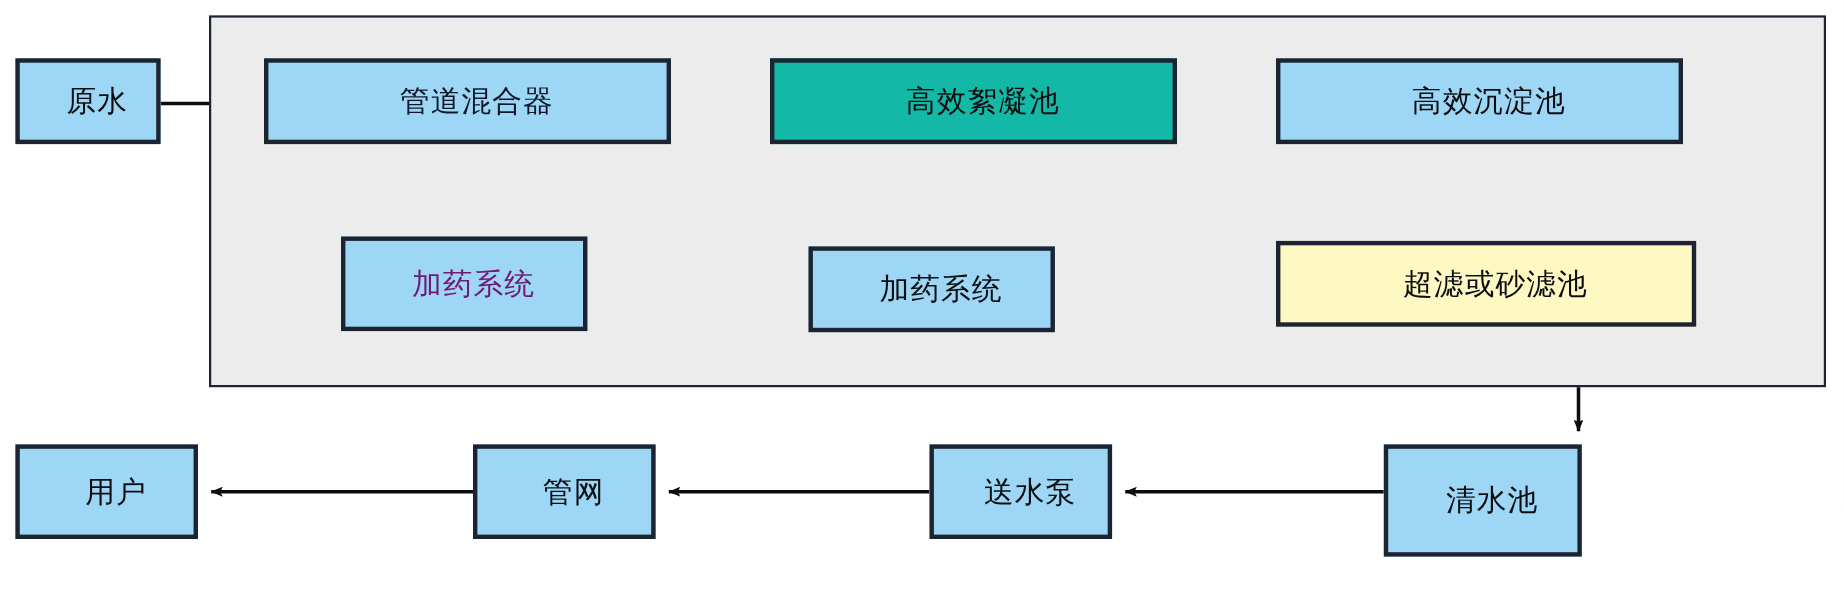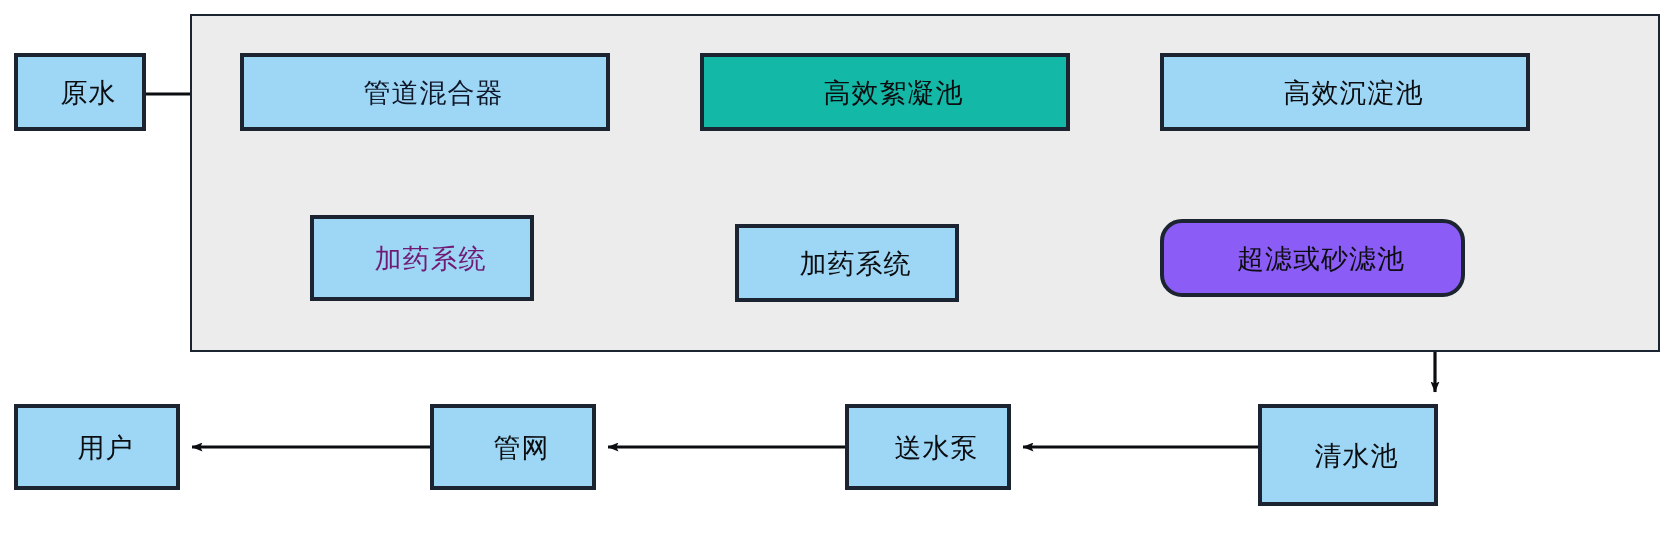--- a/index.html
+++ b/index.html
@@ -101,21 +101,21 @@
       </div>
       <div class="node-box" style="left: 1160px; top: 53px; width: 370px; height: 78px; background: rgb(158, 215, 245); border-color: rgb(27, 36, 48);">
         <span class="node-label" style="color: rgb(11, 13, 16);">高效沉淀池</span>
       </div>
       <div class="node-box" style="left: 310px; top: 215px; width: 224px; height: 86px; background: rgb(158, 215, 245); border-color: rgb(27, 36, 48);">
         <span class="node-label" style="color: #701a75;">加药系统</span>
       </div>
       <div class="node-box" style="left: 735px; top: 224px; width: 224px; height: 78px; background: rgb(158, 215, 245); border-color: rgb(27, 36, 48);">
         <span class="node-label" style="color: rgb(11, 13, 16);">加药系统</span>
       </div>
-      <div class="node-box" style="left: 1160px; top: 219px; width: 305px; height: 78px; background: #8b5cf6; border-color: rgb(27, 36, 48); border-radius: 22px;">
+      <div class="node-box" style="left: 1160px; top: 219px; width: 382px; height: 78px; background: #fef9c3; border-color: rgb(27, 36, 48);">
         <span class="node-label" style="color: rgb(11, 13, 16);">超滤或砂滤池</span>
       </div>
       <div class="node-box" style="left: 1258px; top: 404px; width: 180px; height: 102px; background: rgb(158, 215, 245); border-color: rgb(27, 36, 48);">
         <span class="node-label" style="color: rgb(11, 13, 16);">清水池</span>
       </div>
       <div class="node-box" style="left: 845px; top: 404px; width: 166px; height: 86px; background: rgb(158, 215, 245); border-color: rgb(27, 36, 48);">
         <span class="node-label" style="color: rgb(11, 13, 16);">送水泵</span>
       </div>
       <div class="node-box" style="left: 430px; top: 404px; width: 166px; height: 86px; background: rgb(158, 215, 245); border-color: rgb(27, 36, 48);">
         <span class="node-label" style="color: rgb(11, 13, 16);">管网</span>

